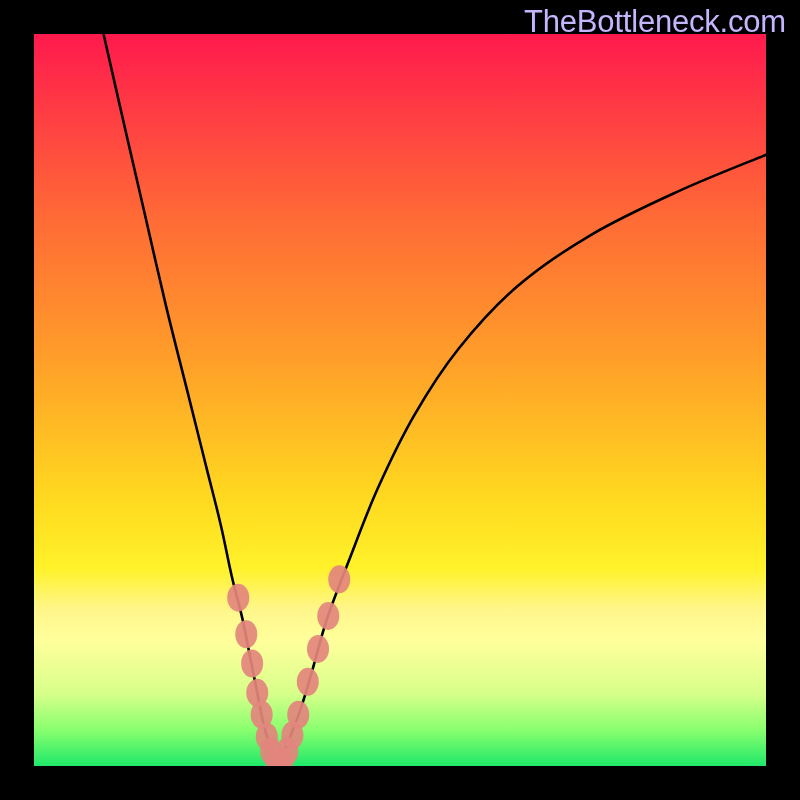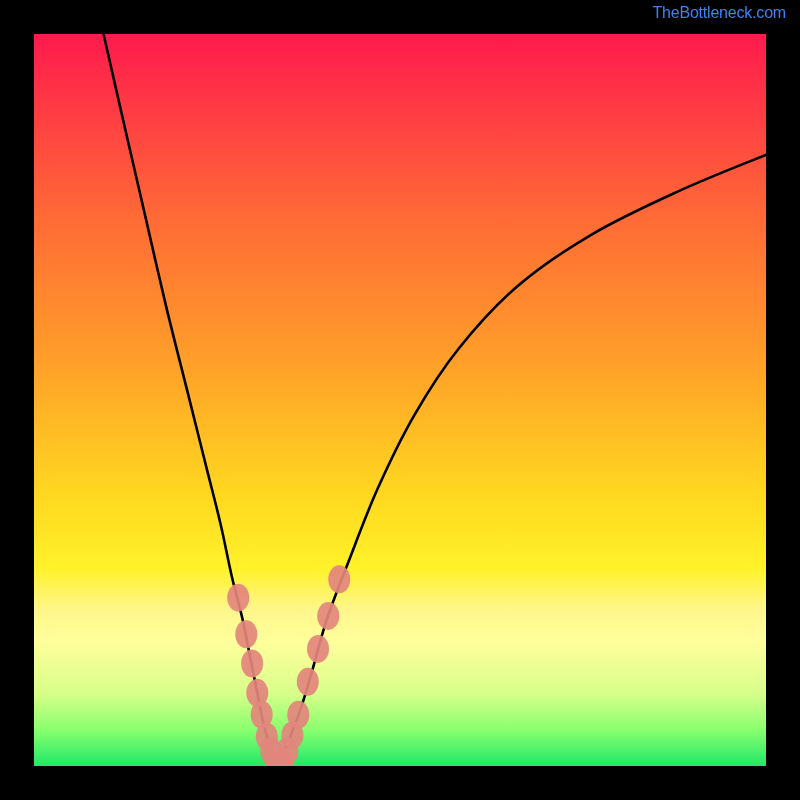--- a/index.html
+++ b/index.html
@@ -35,22 +35,22 @@
       #fff68a 78.5%,
       #ffff9c 83%,
       #d8ff8a 90%,
       #8aff6e 95%,
       #20e86a 100%);
   }
   .attrib {
     position: absolute;
     top: 4px;
     right: 14px;
-    color: #3b82f6;
-    font-size: 16px;
+    color: #c4b5fd;
+    font-size: 31px;
     font-weight: 400;
     letter-spacing: -0.2px;
     white-space: nowrap;
   }
   svg {
     position: absolute;
     top: 0;
     left: 0;
   }
 </style>

